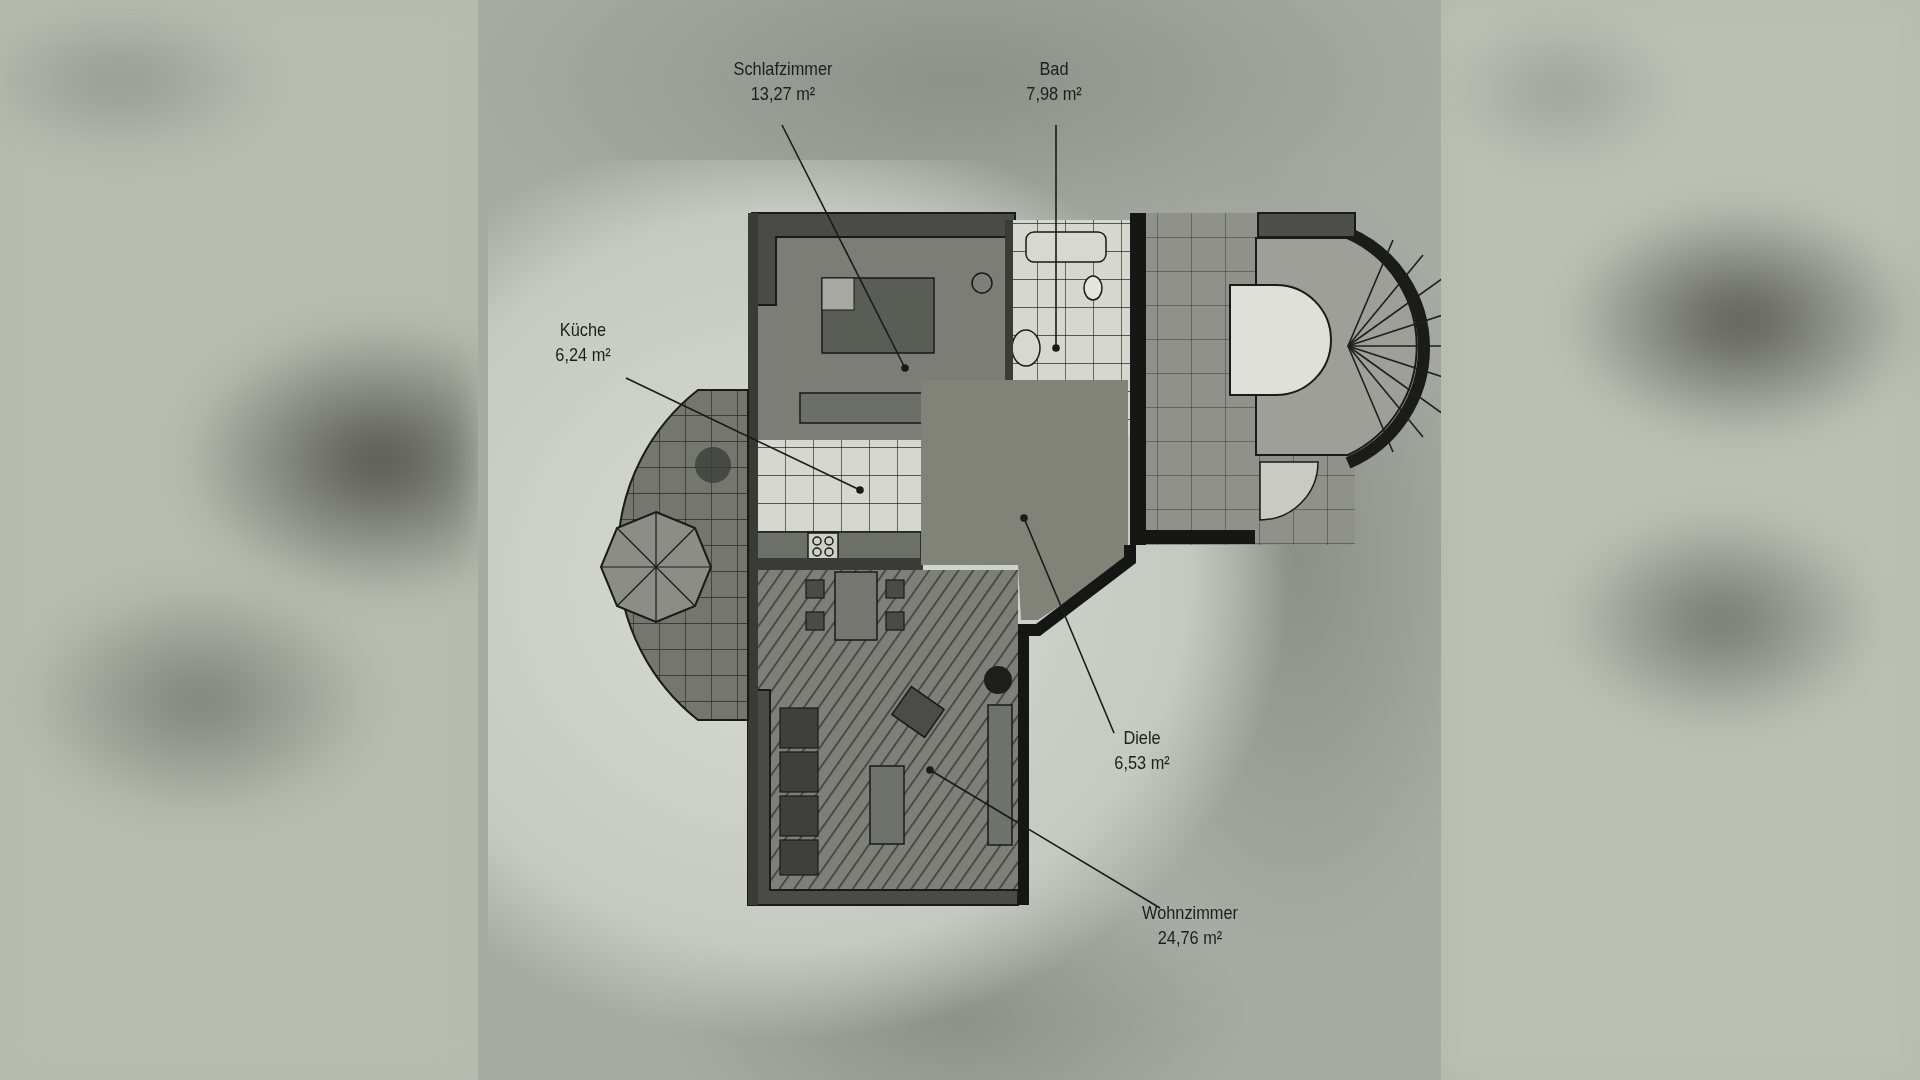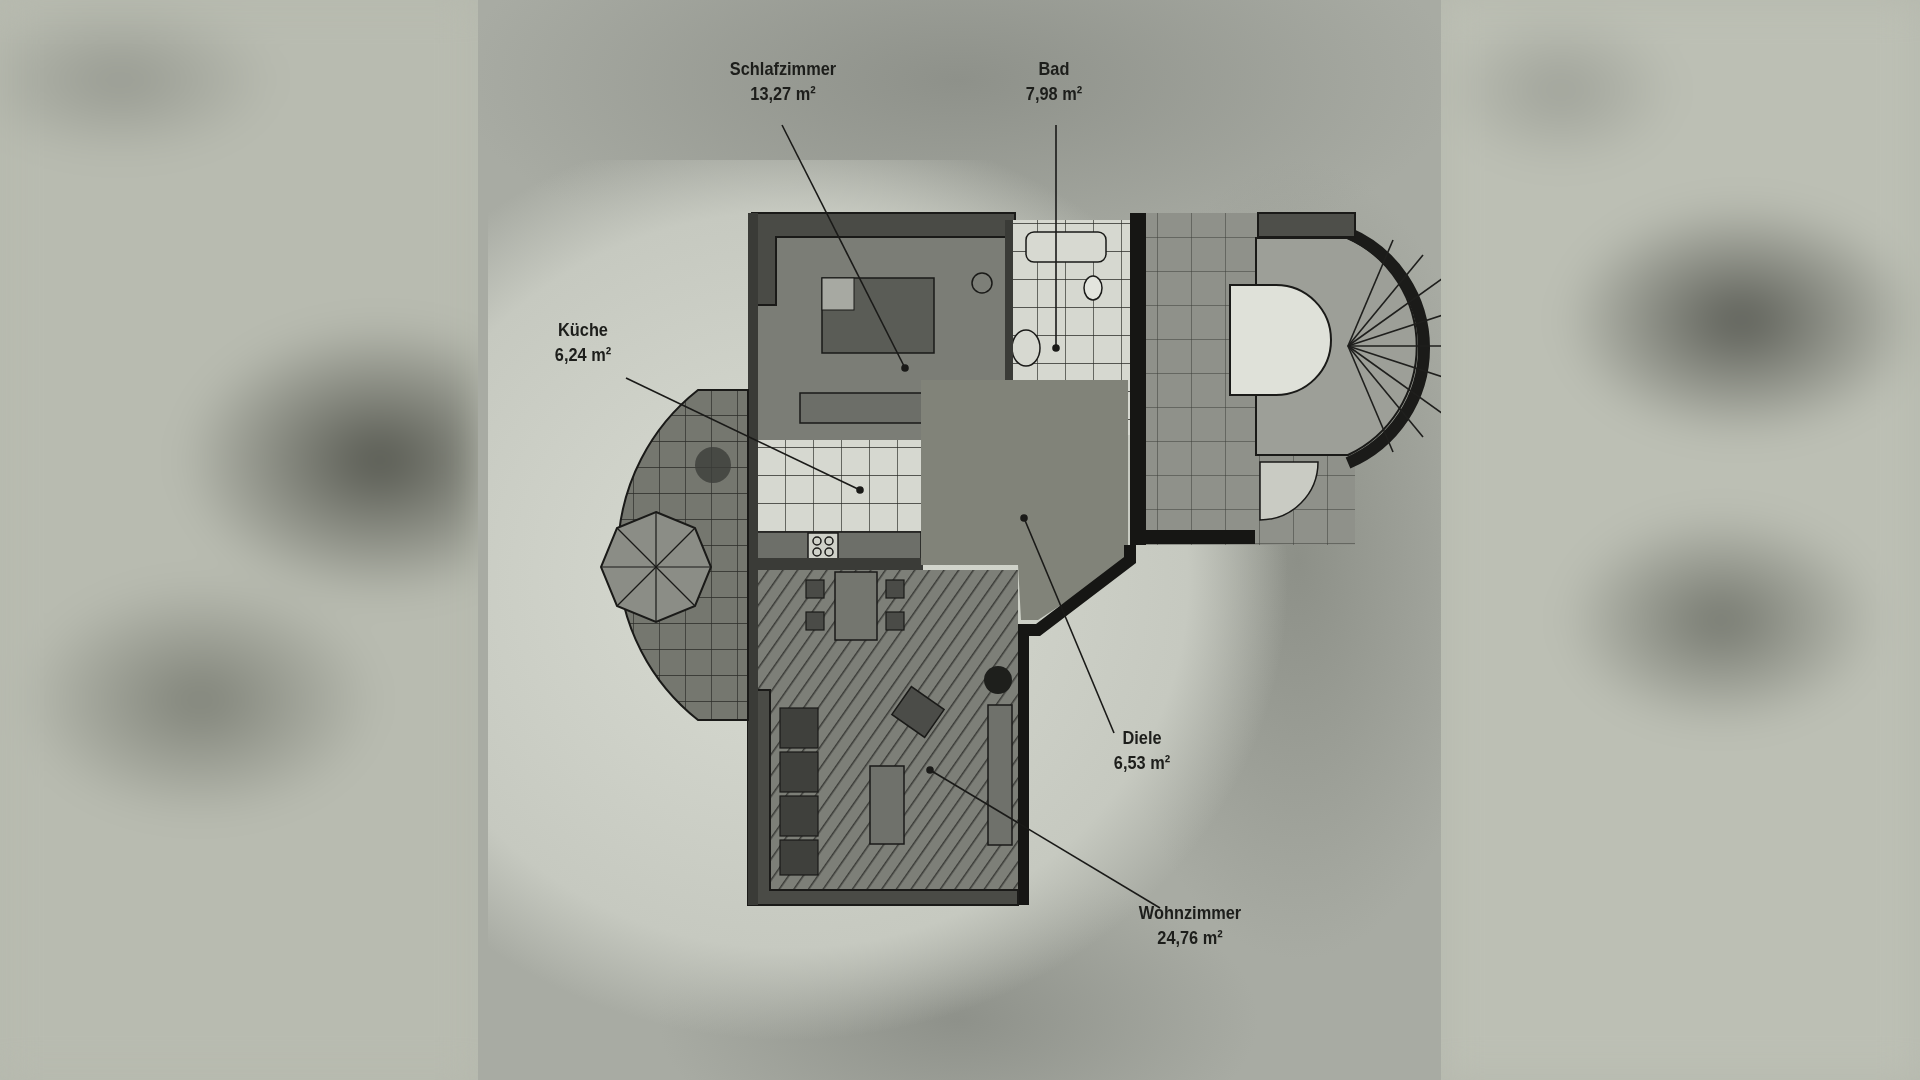--- a/index.html
+++ b/index.html
@@ -13,21 +13,21 @@
   .side-right { left:1441px; width:479px; background:
       radial-gradient(ellipse 180px 120px at 300px 320px, #5a5c55, transparent),
       radial-gradient(ellipse 160px 110px at 280px 620px, #74776e, transparent),
       radial-gradient(ellipse 120px 80px at 120px 90px, #9fa299, transparent),
       #bcbfb4; }
   .photo { position:absolute; left:478px; top:0; width:963px; height:1080px; overflow:hidden;
       background:
         radial-gradient(ellipse 500px 200px at 480px 80px, #8e918a, transparent),
         radial-gradient(ellipse 200px 400px at 820px 560px, #8d9088, transparent),
         radial-gradient(ellipse 300px 150px at 480px 1020px, #8e918a, transparent),
-        #a8aba3; font-weight: bold; }
+        #a8aba3; }
   .paper { position:absolute; left:10px; top:160px; width:880px; height:890px;
       background: radial-gradient(ellipse 500px 460px at 300px 420px, #d9dcd3, #c6c9c0 80%, transparent); border-radius:40px; }
   svg.plan { position:absolute; left:0; top:0; }
   .label { position:absolute; text-align:center; color:#1d1e1b; font-size:19px; line-height:25px; transform:scaleX(0.86); transform-origin:center top; }
   .label span { display:block; white-space:nowrap; }
 </style>
 </head>
 <body>
 
 <div class="side side-left"></div>

